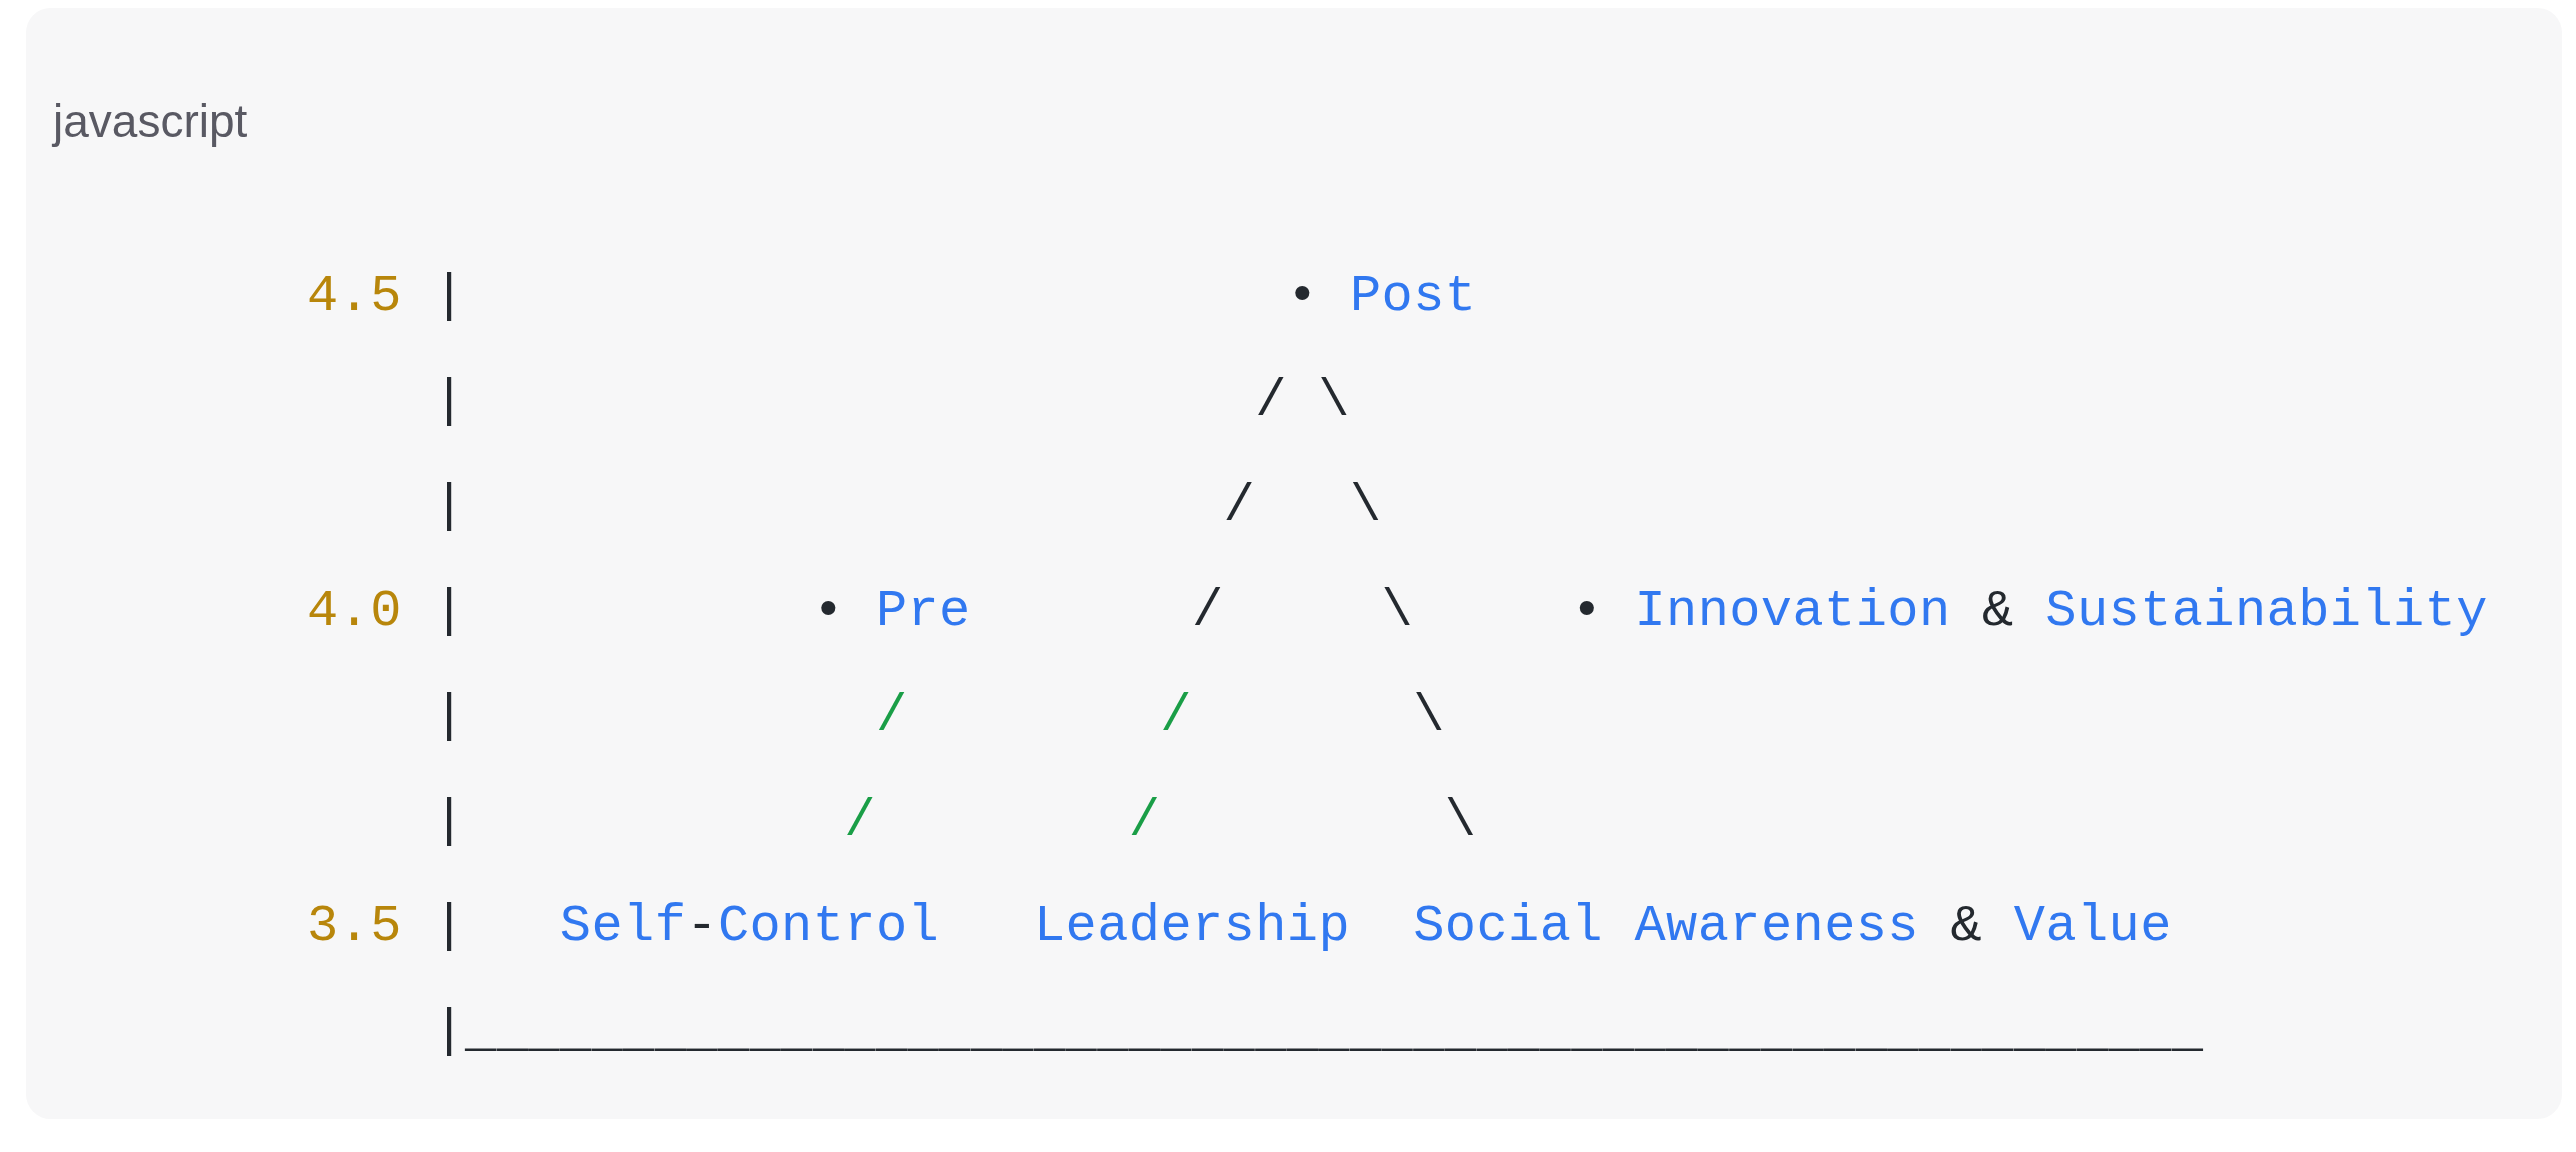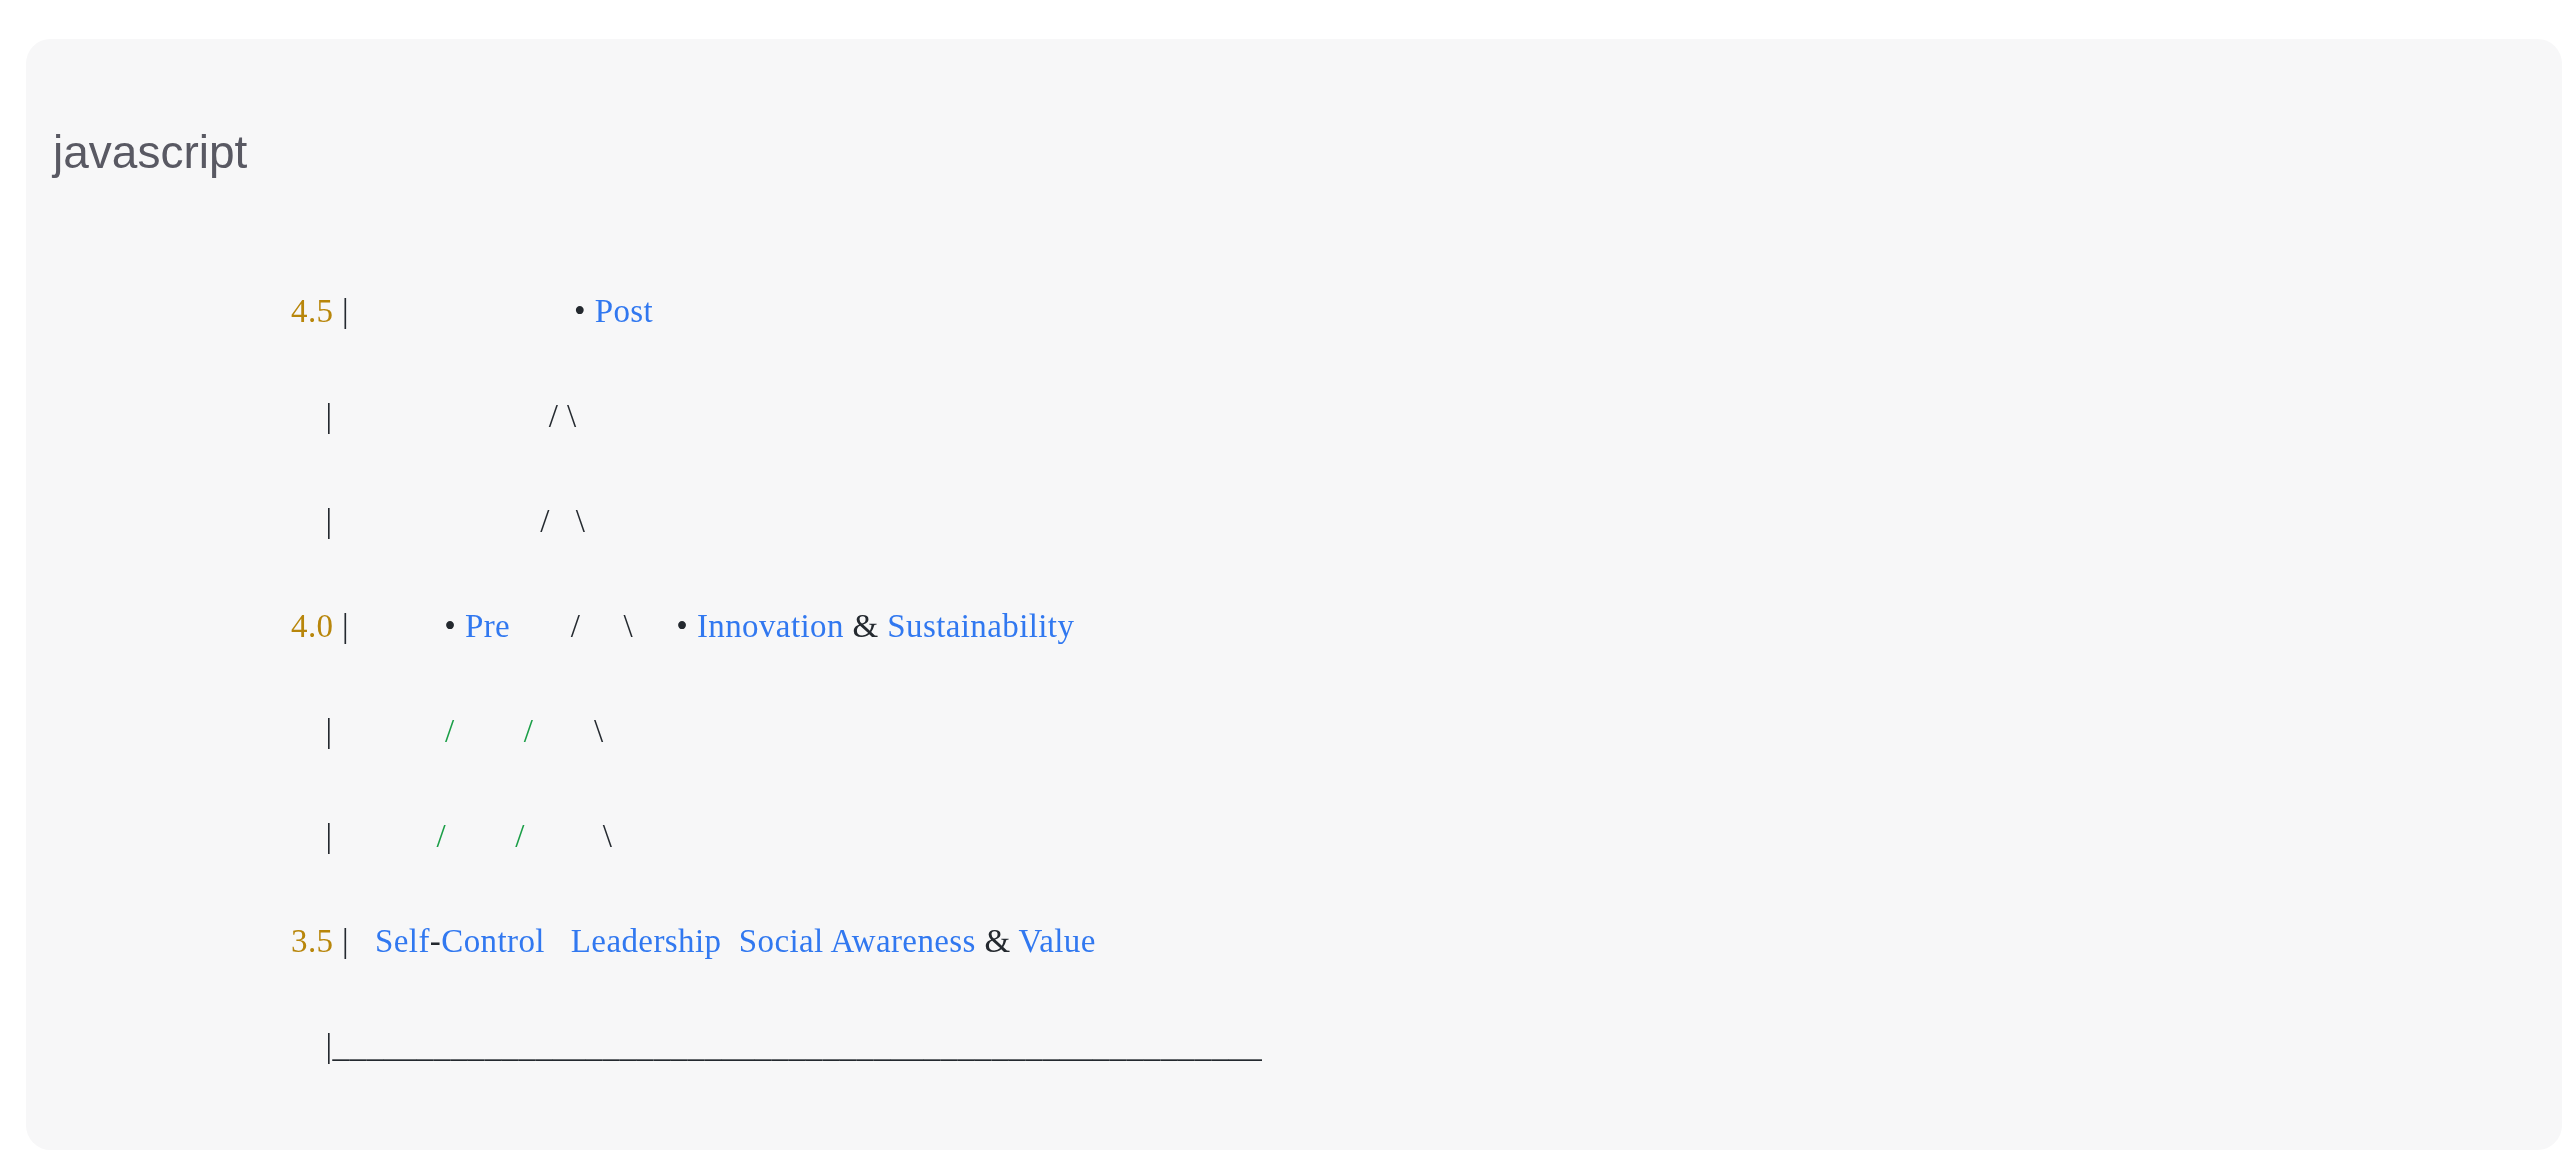--- a/index.html
+++ b/index.html
@@ -10,44 +10,44 @@
   body {
     width: 2576px;
     height: 1152px;
     position: relative;
     overflow: hidden;
     font-family: "Liberation Sans", sans-serif;
   }
   .panel {
     position: absolute;
     left: 26px;
-    top: 39px;
+    top: 8px;
     width: 2536px;
     height: 1111px;
     background: #f7f7f8;
     border-radius: 24.6px;
     box-sizing: border-box;
   }
   .lang-label {
     position: absolute;
     left: 27px;
     top: 88px;
     font-size: 46px;
     line-height: 51px;
     color: #595963;
     font-family: "Liberation Sans", sans-serif;
   }
   pre.ascii-chart {
     position: absolute;
     left: 265px;
     top: 220px;
-    margin: 0;
+    margin: 16px;
     padding: 0;
-    font-family: Liberation Serif, serif;
-    font-size: 33px;
+    font-family: Liberation Mono, monospace;
+    font-size: 52px;
     line-height: 105px;
     letter-spacing: 0.4px;
     white-space: pre;
   }
   .code-line {
     height: 105px;
   }
 </style>
 </head>
 <body>

